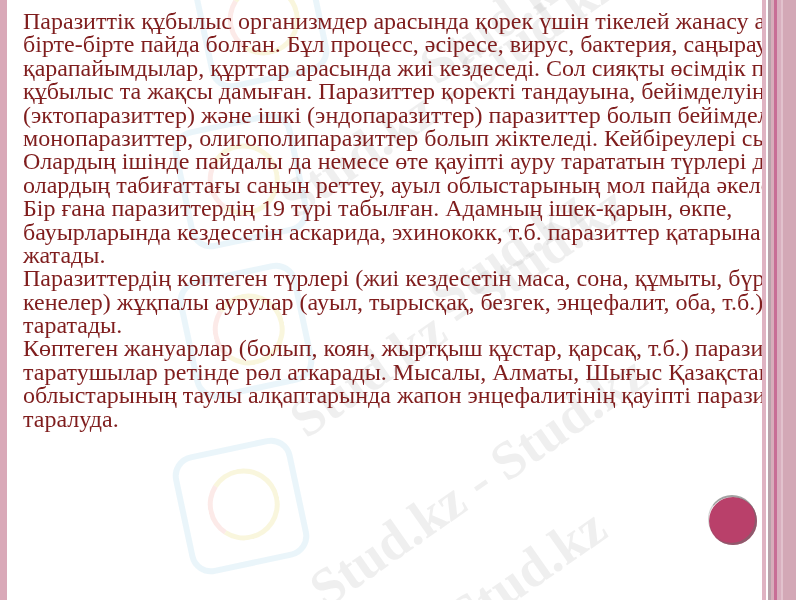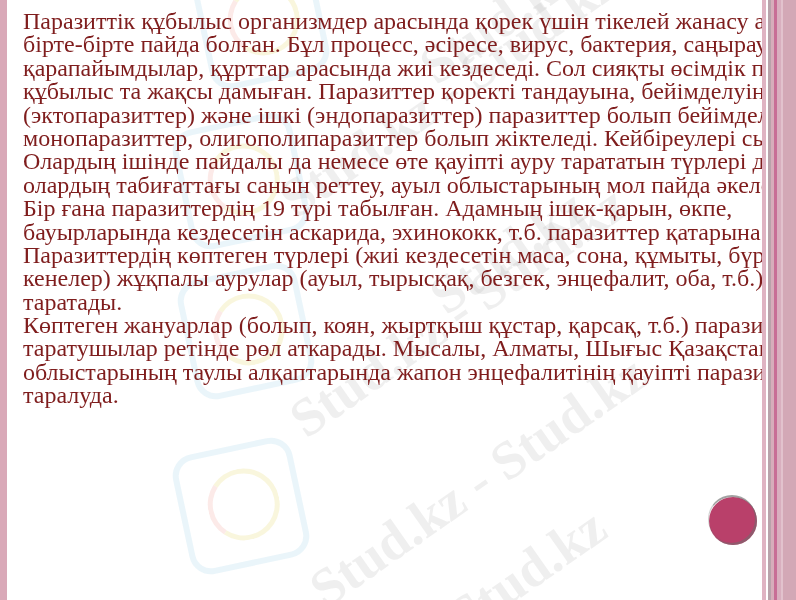--- a/index.html
+++ b/index.html
@@ -123,20 +123,21 @@
     <span class="line">Паразиттік құбылыс организмдер арасында қорек үшін тікелей жанасу арқылы</span>
     <span class="line">бірте-бірте пайда болған. Бұл процесс, әсіресе, вирус, бактерия, саңырауқұлақ,</span>
     <span class="line">қарапайымдылар, құрттар арасында жиі кездеседі. Сол сияқты өсімдік пен</span>
     <span class="line">құбылыс та жақсы дамыған. Паразиттер қоректі тандауына, бейімделуіне қарай:</span>
     <span class="line">(эктопаразиттер) және ішкі (эндопаразиттер) паразиттер болып бейімделген.</span>
     <span class="line">монопаразиттер, олигополипаразиттер болып жіктеледі. Кейбіреулері сыртқы</span>
     <span class="line">Олардың ішінде пайдалы да немесе өте қауіпті ауру тарататын түрлері де</span>
     <span class="line">олардың табиғаттағы санын реттеу, ауыл облыстарының мол пайда әкеледі.</span>
     <span class="line">Бір ғана  паразиттердің 19 түрі табылған. Адамның ішек-қарын, өкпе,</span>
     <span class="line">бауырларында кездесетін аскарида, эхинококк, т.б. паразиттер қатарына</span>
+    <span class="line">жатады.</span>
     <span class="line">Паразиттердің көптеген түрлері (жиі кездесетін маса, сона, құмыты, бүрге,</span>
     <span class="line">кенелер) жұқпалы аурулар (ауыл, тырысқақ, безгек, энцефалит, оба, т.б.)</span>
     <span class="line">таратады.</span>
     <span class="line">Көптеген жануарлар (болып, коян, жыртқыш құстар, қарсақ, т.б.) паразиттерді</span>
     <span class="line">таратушылар ретінде рөл аткарады. Мысалы, Алматы, Шығыс Қазақстан</span>
     <span class="line">облыстарының таулы алқаптарында жапон энцефалитінің қауіпті паразиті кең</span>
     <span class="line">таралуда.</span>
   </div>
 
   <div class="right-stripes" style="z-index:4;">

